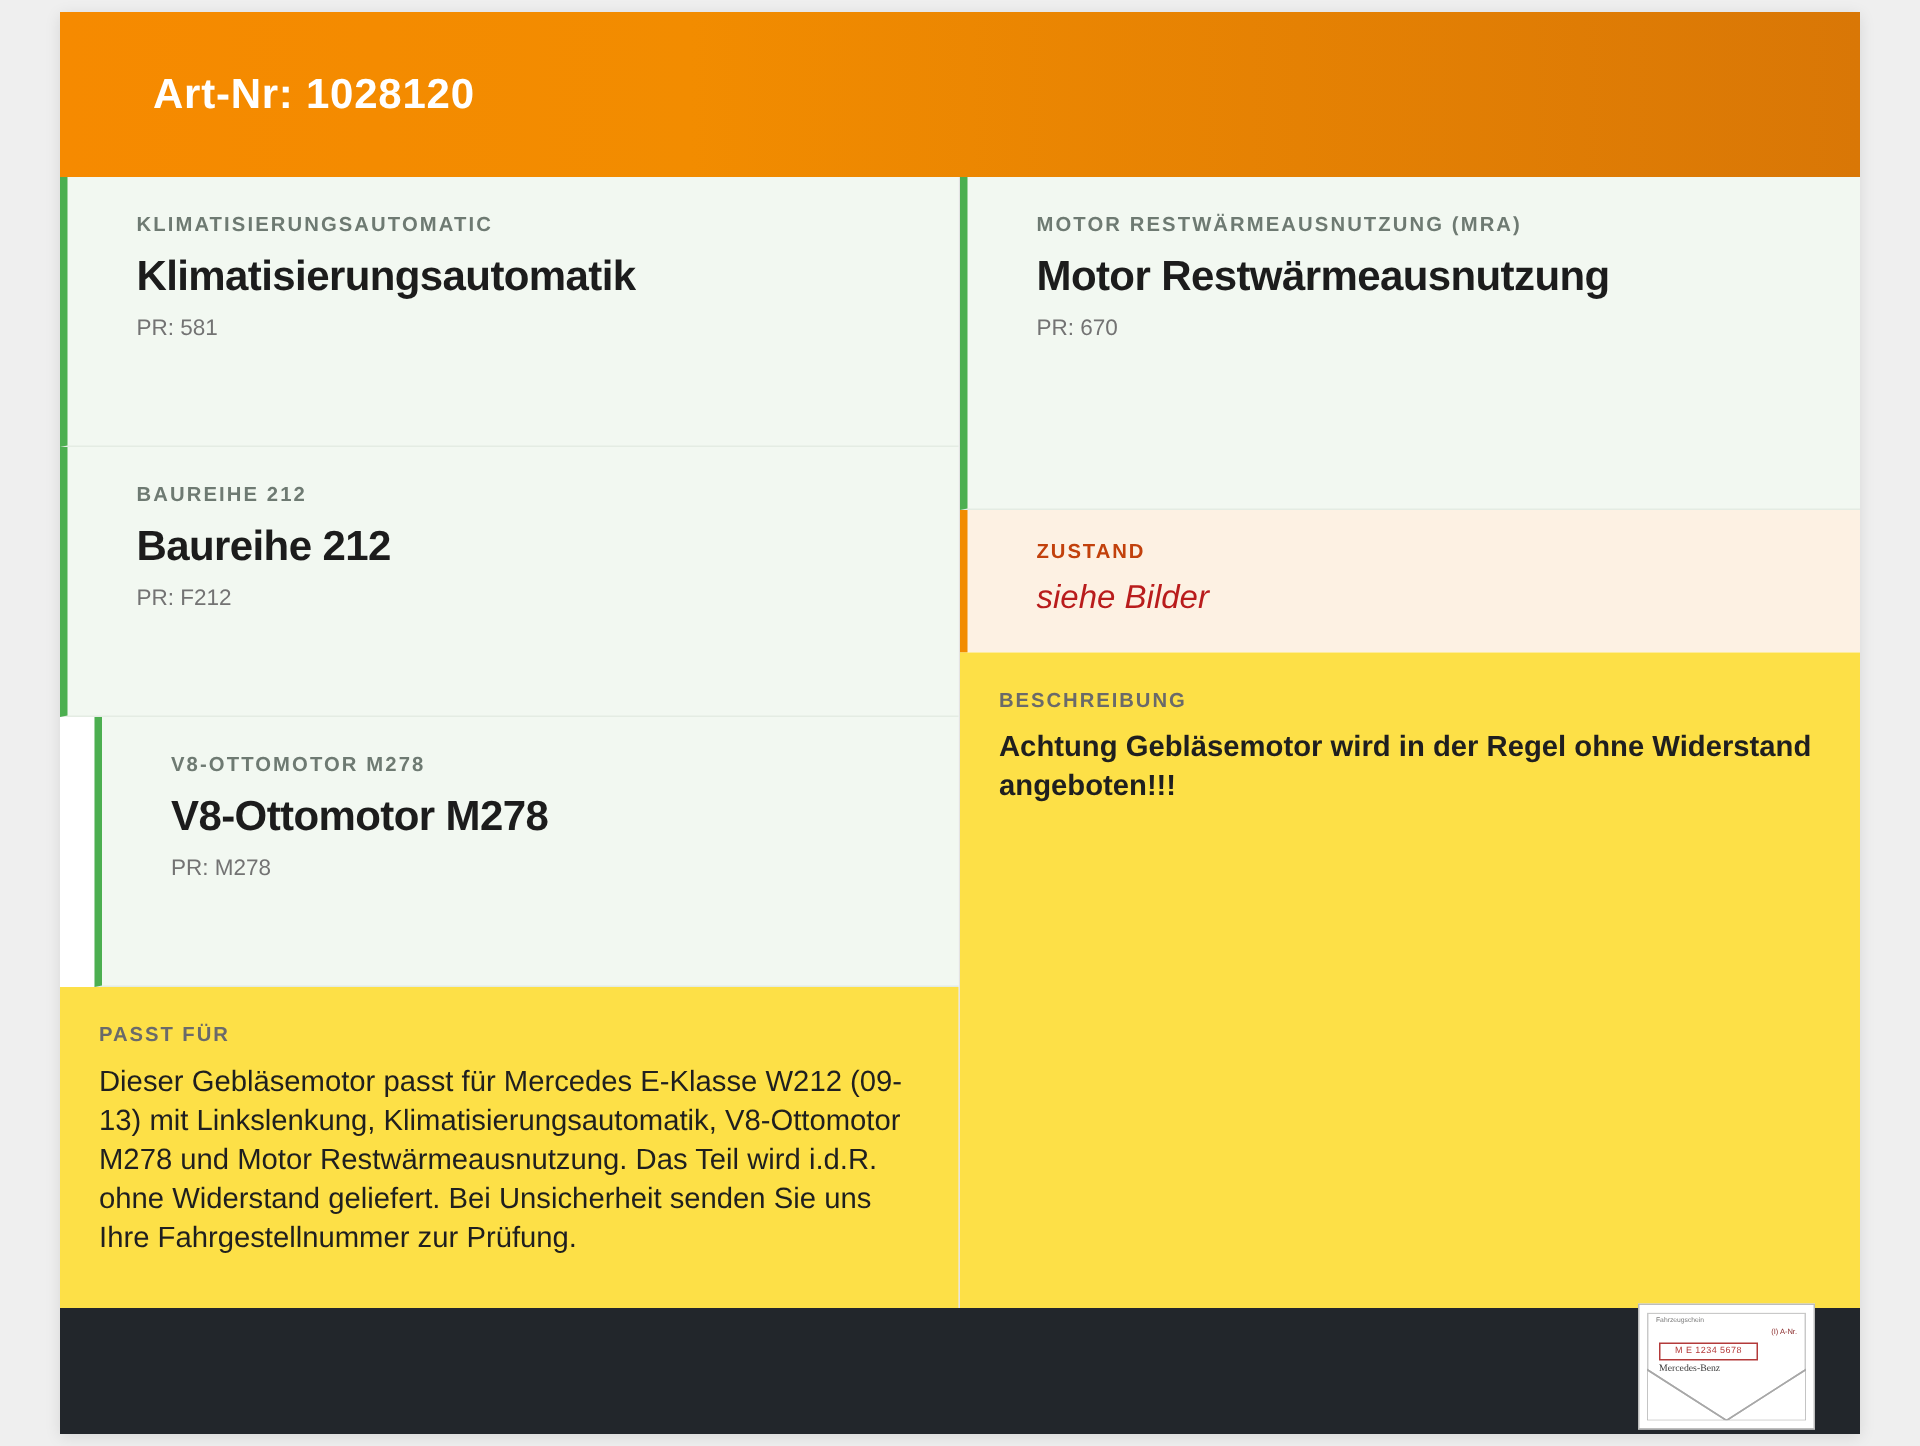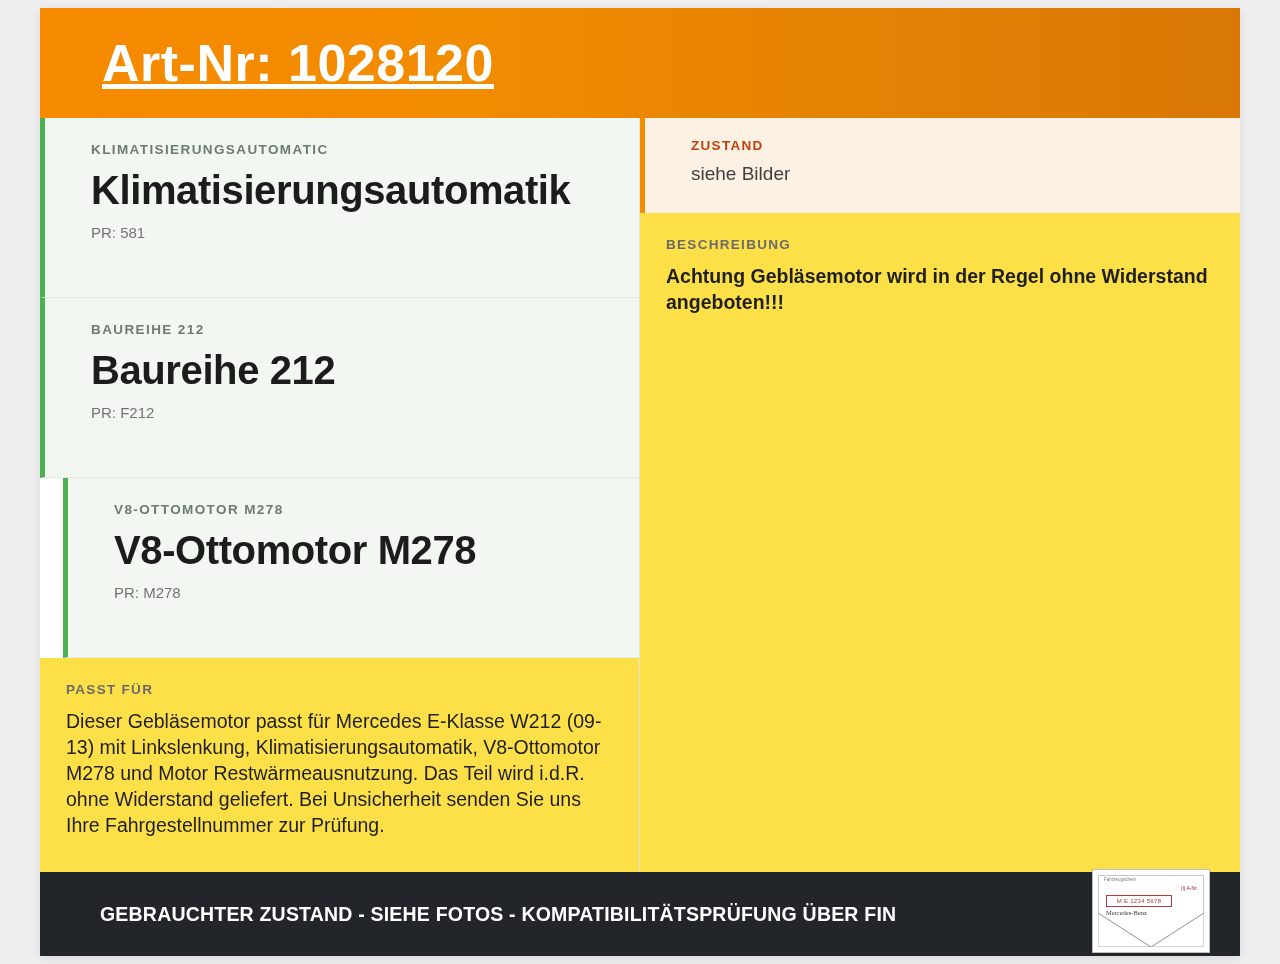--- a/index.html
+++ b/index.html
@@ -28,25 +28,24 @@
   
   .header {
     height: 110px;
     background: linear-gradient(90deg, #f68a00 0%, #f28c00 35%, #d97706 100%);
     display: flex;
     align-items: center;
     flex: 0 0 auto;
   }
   .header-title {
     color: #ffffff;
-    font-size: 52px;
+    font-size: 28px;
     font-weight: bold;
     letter-spacing: 0.5px;
     margin-left: 62px;
-    text-decoration: underline;
   }
   
   .columns {
     display: flex;
     flex: 1 1 auto;
     min-height: 0;
   }
   .col {
     width: 50%;
     display: flex;
@@ -66,21 +65,21 @@
   }
   .feature .kicker {
     font-size: 13.5px;
     font-weight: bold;
     letter-spacing: 1.4px;
     color: #6e7a72;
     text-transform: uppercase;
     margin-bottom: 10px;
   }
   .feature .title {
-    font-size: 40px;
+    font-size: 28px;
     font-weight: bold;
     color: #1c1c1c;
     line-height: 1.18;
     letter-spacing: -0.4px;
     margin-bottom: 10px;
   }
   .feature .pr {
     font-size: 15px;
     color: #737373;
   }
@@ -100,22 +99,23 @@
   }
   .zustand .kicker {
     font-size: 13.5px;
     font-weight: bold;
     letter-spacing: 1.3px;
     color: #c2410c;
     text-transform: uppercase;
     margin-bottom: 10px;
   }
   .zustand .value {
-    font-size: 19px;
-    color: #404040;
+    font-size: 22px;
+    color: #b91c1c;
+    font-style: italic;
   }
   
   .textblock {
     background: #fde047;
     padding: 24px 28px 20px 26px;
     box-sizing: border-box;
     flex: 1 1 auto;
   }
   .textblock .kicker {
     font-size: 13.5px;
@@ -243,37 +243,41 @@
 
       <div class="textblock">
         <div class="kicker">PASST FÜR</div>
         <div class="body">Dieser Gebläsemotor passt für Mercedes E-Klasse W212 (09-13) mit Linkslenkung, Klimatisierungsautomatik, V8-Ottomotor M278 und Motor Restwärmeausnutzung. Das Teil wird i.d.R. ohne Widerstand geliefert. Bei Unsicherheit senden Sie uns Ihre Fahrgestellnummer zur Prüfung.</div>
       </div>
 
     </div>
 
     <div class="col col-right">
 
+      <div class="feature f-right-1">
+        <div class="kicker">MOTOR RESTWÄRMEAUSNUTZUNG (MRA)</div>
+        <div class="title">Motor Restwärmeausnutzung</div>
+        <div class="pr">PR: 670</div>
+      </div>
 
 
       <div class="zustand">
         <div class="kicker">ZUSTAND</div>
         <div class="value">siehe Bilder</div>
       </div>
 
       <div class="textblock right">
         <div class="kicker">BESCHREIBUNG</div>
         <div class="body">Achtung Gebläsemotor wird in der Regel ohne Widerstand angeboten!!!</div>
       </div>
 
     </div>
   </div>
 
   <div class="footer">
-    <div class="footer-text">GEBRAUCHTER ZUSTAND - SIEHE FOTOS - KOMPATIBILITÄTSPRÜFUNG ÜBER FIN</div>
 
     <div class="footer-stamp">
       <div class="stamp-inner">
         <svg class="stamp-env-line" viewBox="0 0 108 72" preserveAspectRatio="none">
           <rect x="0.5" y="0.5" width="107" height="71" fill="#ffffff" stroke="#c9c9c9" stroke-width="1"></rect>
           <path d="M0 38 L54 72 L108 38 L108 72 L0 72 Z" fill="#ffffff" stroke="#b0b0b0" stroke-width="1"></path>
           <path d="M0 38 L54 72 L108 38" fill="none" stroke="#a8a8a8" stroke-width="1"></path>
         </svg>
         <div class="stamp-txt-top">Fahrzeugschein</div>
         <div class="stamp-txt-right">(I)  A-Nr.</div>

